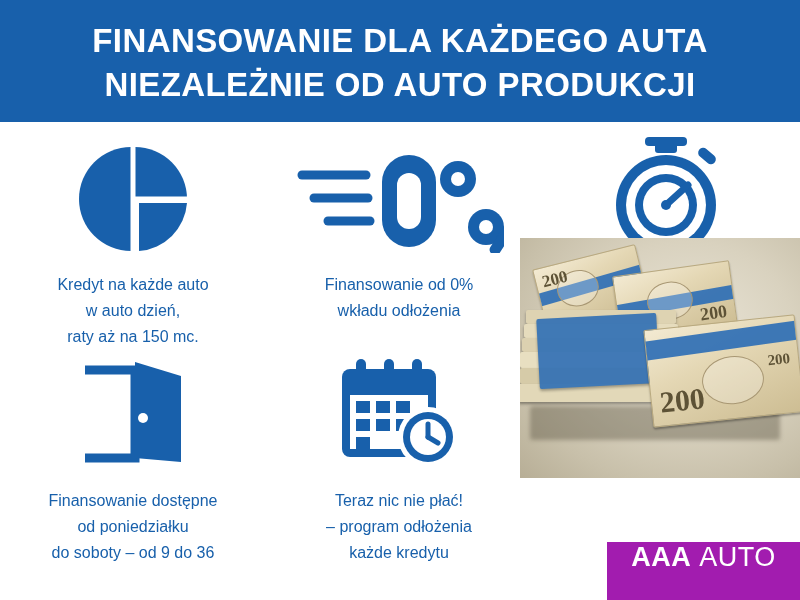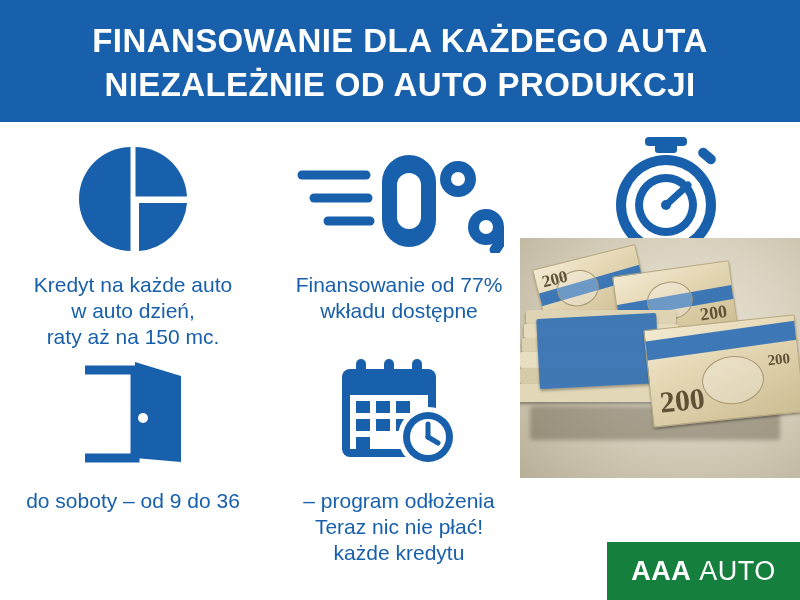--- a/index.html
+++ b/index.html
@@ -68,21 +68,21 @@
 
   .icon-box {
     height: 120px;
     display: flex;
     align-items: center;
     justify-content: center;
   }
   .caption {
     margin-top: 14px;
     color: #1860ab;
-    font-size: 21px;
+    font-size: 16px;
     line-height: 26px;
     text-align: center;
     font-weight: normal;
   }
   .caption-line { display: block; white-space: nowrap; }
 
   
   .money-block {
     position: absolute;
     left: 520px;
@@ -137,23 +137,23 @@
     filter: blur(2px);
     border-radius: 3px;
   }
   
   .logo {
     position: absolute;
     right: 0;
     bottom: 0;
     width: 193px;
     height: 58px;
-    background: #15803d;
+    background: #a21caf;
     display: flex;
-    align-items: center;
+    align-items: flex-start;
     justify-content: center;
   }
   .logo-text {
     color: #ffffff;
     font-weight: bold;
     font-size: 27px;
     letter-spacing: 0.5px;
     white-space: nowrap;
   }
   .logo-text .thin { font-weight: normal; }
@@ -205,22 +205,22 @@
             <rect x="103" y="30" width="24" height="56" rx="12" fill="#ffffff"></rect>
             <circle cx="164" cy="36" r="18"></circle>
             <circle cx="164" cy="36" r="7" fill="#ffffff"></circle>
             <circle cx="192" cy="84" r="18"></circle>
             <circle cx="192" cy="84" r="7" fill="#ffffff"></circle>
             <rect x="148" y="96" width="68" height="11" rx="5" transform="rotate(-57 182 60)"></rect>
           </g>
         </svg>
       </div>
       <div class="caption">
-        <span class="caption-line">Finansowanie od 77%</span>
-        <span class="caption-line">wkładu dostępne</span>
+        <span class="caption-line">Finansowanie od 0%</span>
+        <span class="caption-line">wkładu odłożenia</span>
       </div>
     </div>
 
     <div class="cell cell-3">
       <div class="icon-box">
         <svg width="126" height="122" viewBox="0 0 126 122" aria-hidden="true">
           <g fill="#1860ab">
             <rect x="52" y="2" width="22" height="14" rx="3"></rect>
             <rect x="42" y="0" width="42" height="9" rx="4"></rect>
             <rect x="94" y="14" width="20" height="10" rx="5" transform="rotate(40 104 19)"></rect>
@@ -246,20 +246,22 @@
       <div class="icon-box">
         <svg width="120" height="112" viewBox="0 0 120 112" aria-hidden="true">
           <g fill="none" stroke="#1860ab" stroke-width="9">
             <path d="M12 12 L62 12 L62 100 L12 100"></path>
           </g>
           <path d="M62 4 L108 18 L108 104 L62 100 Z" fill="#1860ab"></path>
           <circle cx="70" cy="60" r="5" fill="#ffffff"></circle>
         </svg>
       </div>
       <div class="caption">
+        <span class="caption-line">Finansowanie dostępne</span>
+        <span class="caption-line">od poniedziałku</span>
         <span class="caption-line">do soboty – od 9 do 36</span>
       </div>
     </div>
 
     <div class="cell cell-5">
       <div class="icon-box">
         <svg width="130" height="118" viewBox="0 0 130 118" aria-hidden="true">
           <g fill="#1860ab">
             <rect x="22" y="4" width="10" height="20" rx="5"></rect>
             <rect x="50" y="4" width="10" height="20" rx="5"></rect>
@@ -277,22 +279,22 @@
             <circle cx="94" cy="82" r="25"></circle>
             <circle cx="94" cy="82" r="18" fill="#ffffff"></circle>
           </g>
           <g stroke="#1860ab" stroke-width="5" stroke-linecap="round">
             <line x1="94" y1="82" x2="94" y2="69"></line>
             <line x1="94" y1="82" x2="104" y2="88"></line>
           </g>
         </svg>
       </div>
       <div class="caption">
+        <span class="caption-line">Teraz nic nie płać!</span>
         <span class="caption-line">– program odłożenia</span>
-        <span class="caption-line">Teraz nic nie płać!</span>
         <span class="caption-line">każde kredytu</span>
       </div>
     </div>
   </div>
 
   <div class="money-block">
     <div class="money-bg"></div>
 
     <div class="stack-shadow" style="left:10px; top:168px; width:250px; height:34px;"></div>
 

